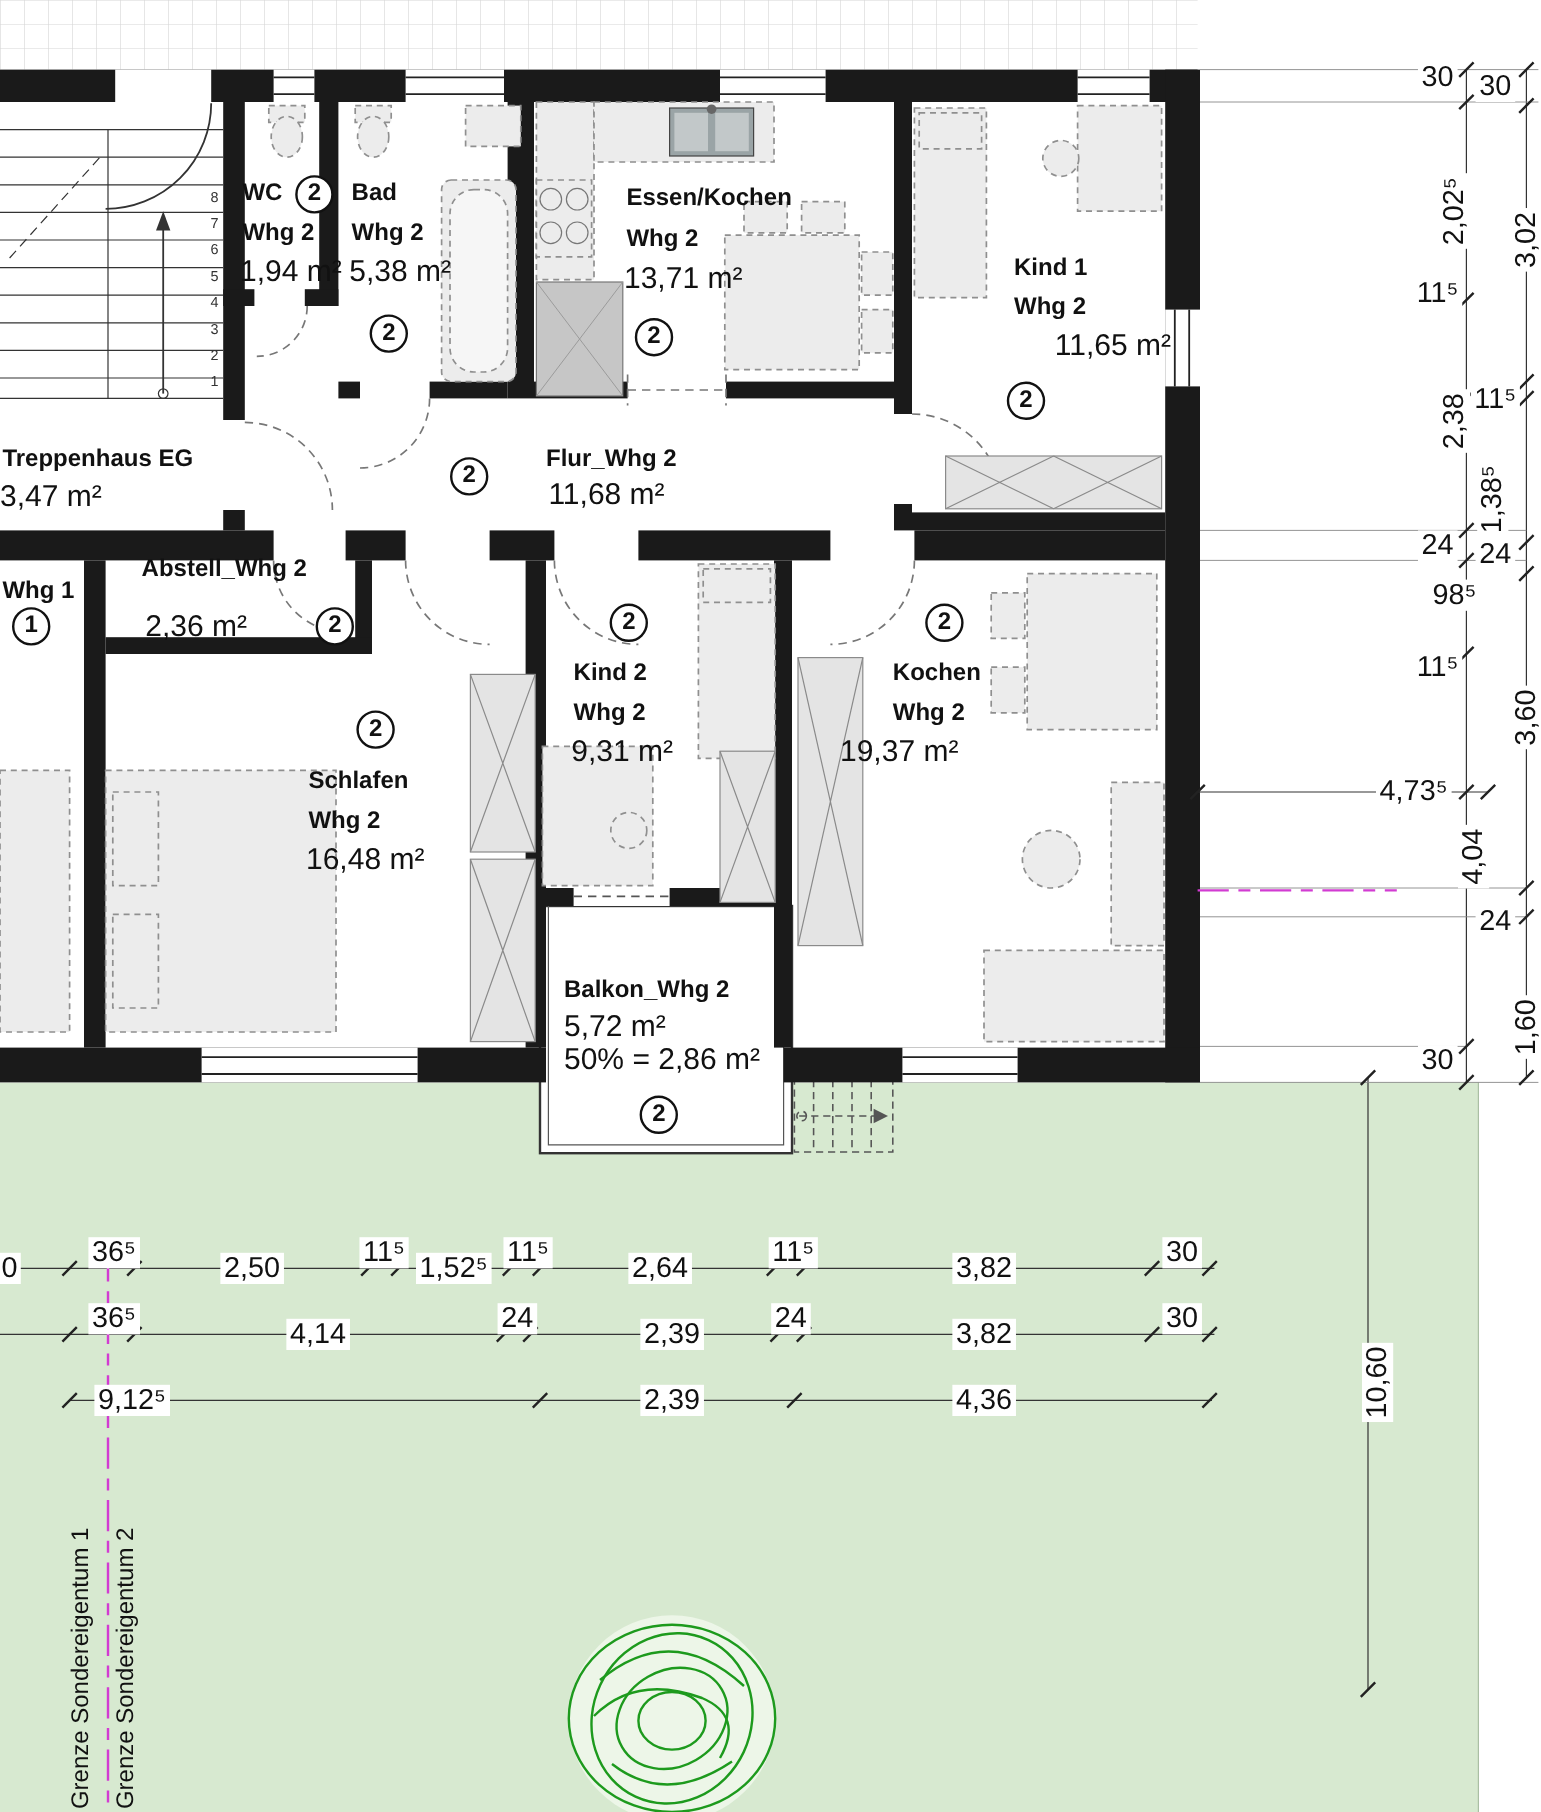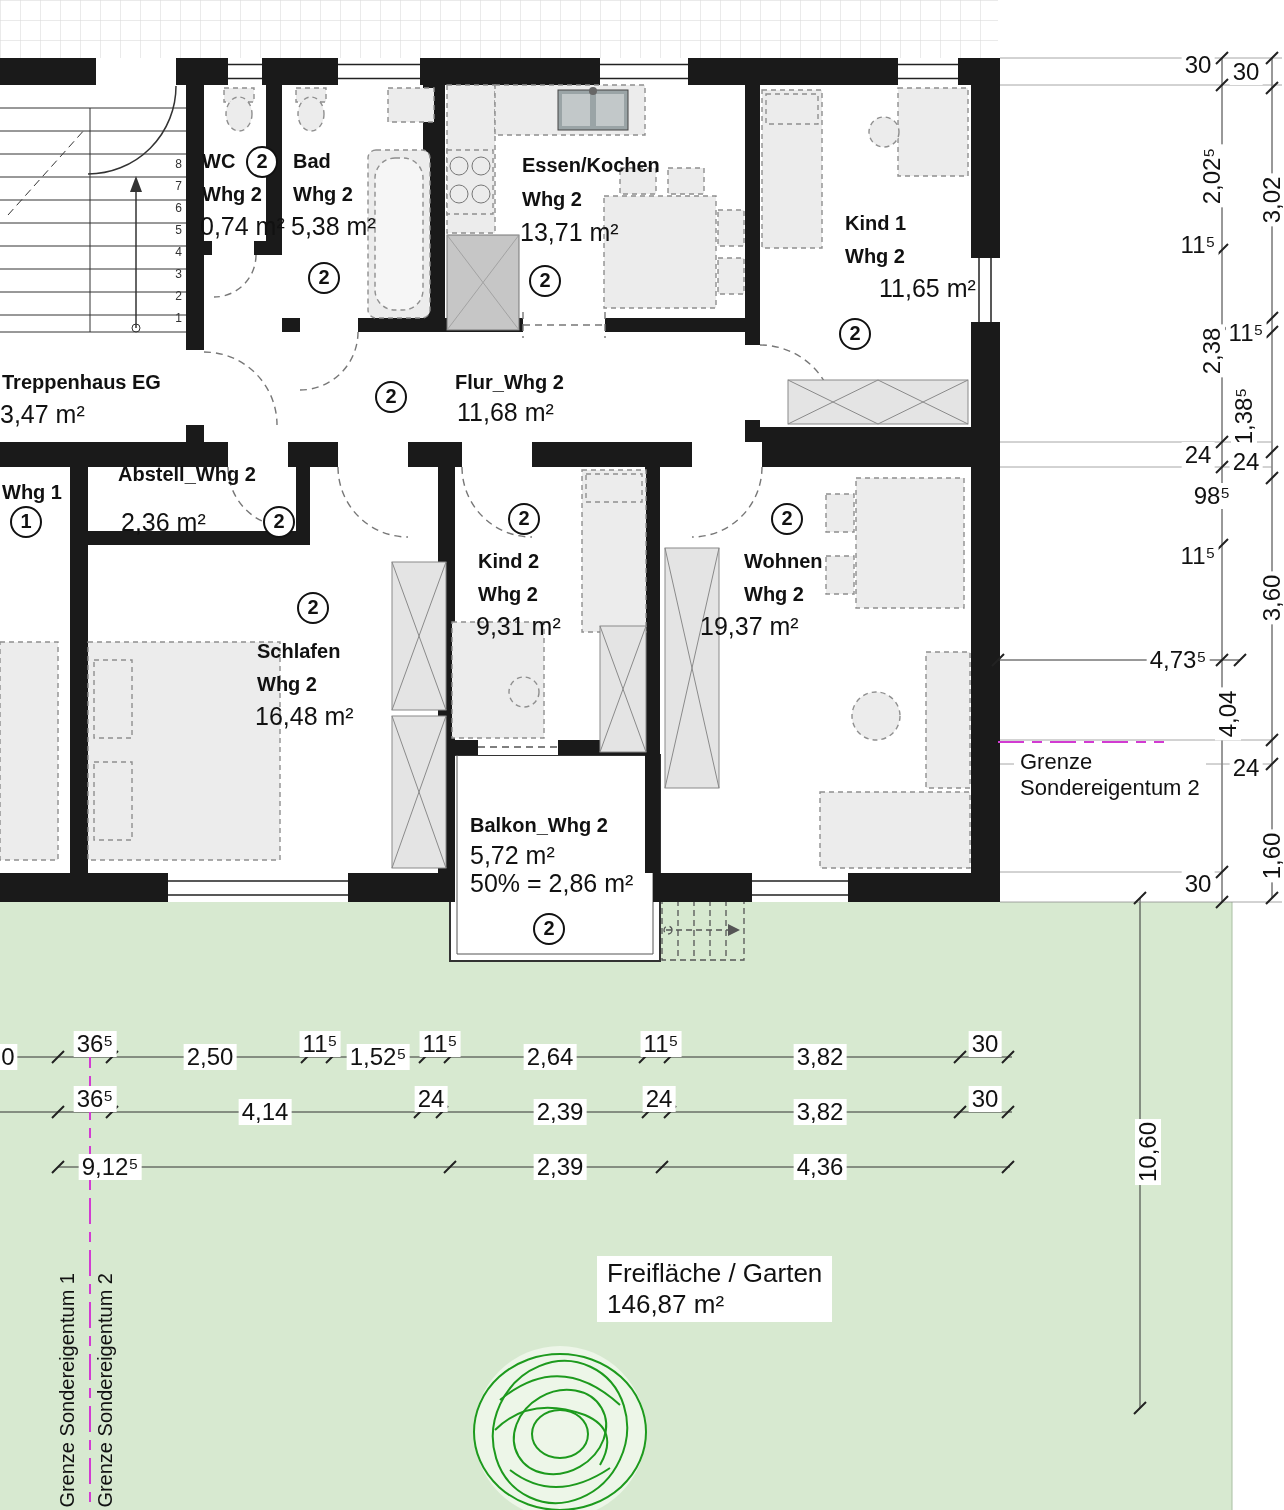--- a/index.html
+++ b/index.html
@@ -236,21 +236,21 @@
       <path d="M500,1400 Q560,1350 620,1405"></path>
       <path d="M510,1470 Q555,1505 610,1468"></path>
       <path d="M495,1430 Q530,1395 585,1415 Q620,1430 600,1465"></path>
     </g>
   </g>
 </svg>
 
 <div class="t b" style="left:202px;top:146px">WC</div>
 <div class="badge" style="left:246px;top:146px">2</div>
 <div class="t b" style="left:202px;top:179px">Whg 2</div>
-<div class="t r" style="left:200px;top:212px">0,74 m²</div>
+<div class="t r" style="left:200px;top:212px">1,94 m²</div>
 
 <div class="t b" style="left:293px;top:146px">Bad</div>
 <div class="t b" style="left:293px;top:179px">Whg 2</div>
 <div class="t r" style="left:291px;top:212px">5,38 m²</div>
 <div class="badge" style="left:308px;top:262px">2</div>
 
 <div class="t b" style="left:522px;top:150px">Essen/Kochen</div>
 <div class="t b" style="left:522px;top:184px">Whg 2</div>
 <div class="t r" style="left:520px;top:218px">13,71 m²</div>
 <div class="badge" style="left:529px;top:265px">2</div>
@@ -273,43 +273,35 @@
 <div class="t b" style="left:118px;top:459px">Abstell_Whg 2</div>
 <div class="t r" style="left:121px;top:508px">2,36 m²</div>
 <div class="badge" style="left:263px;top:506px">2</div>
 
 <div class="badge" style="left:508px;top:503px">2</div>
 <div class="t b" style="left:478px;top:546px">Kind 2</div>
 <div class="t b" style="left:478px;top:579px">Whg 2</div>
 <div class="t r" style="left:476px;top:612px">9,31 m²</div>
 
 <div class="badge" style="left:771px;top:503px">2</div>
-<div class="t b" style="left:744px;top:546px">Wohnen</div>
+<div class="t b" style="left:744px;top:546px">Kochen</div>
 <div class="t b" style="left:744px;top:579px">Whg 2</div>
 <div class="t r" style="left:700px;top:612px">19,37 m²</div>
 
 <div class="badge" style="left:297px;top:592px">2</div>
 <div class="t b" style="left:257px;top:636px">Schlafen</div>
 <div class="t b" style="left:257px;top:669px">Whg 2</div>
 <div class="t r" style="left:255px;top:702px">16,48 m²</div>
 
 <div class="t b" style="left:470px;top:810px">Balkon_Whg 2</div>
 <div class="t r" style="left:470px;top:841px">5,72 m²</div>
 <div class="t r" style="left:470px;top:869px">50% = 2,86 m²</div>
 <div class="badge" style="left:533px;top:913px">2</div>
 
-<div class="glabel" style="left:597px;top:1256px">
-  <div>Freifläche / Garten</div>
-  <div>146,87 m²</div>
-</div>
-
-<div class="grenze" style="left:1014px;top:748px">
-  <div>Grenze</div>
-  <div>Sondereigentum 2</div>
-</div>
+
 
 <div class="vlabel" style="left:56px;bottom:2px">Grenze Sondereigentum 1</div>
 <div class="vlabel" style="left:94px;bottom:2px">Grenze Sondereigentum 2</div>
 
 <div class="dim" style="left:1198px;top:65px">30</div>
 <div class="dim" style="left:1246px;top:72px">30</div>
 <div class="dim rot" style="left:1212px;top:176px">2,02⁵</div>
 <div class="dim rot" style="left:1272px;top:200px">3,02</div>
 <div class="dim" style="left:1198px;top:245px">11⁵</div>
 <div class="dim" style="left:1246px;top:333px">11⁵</div>

